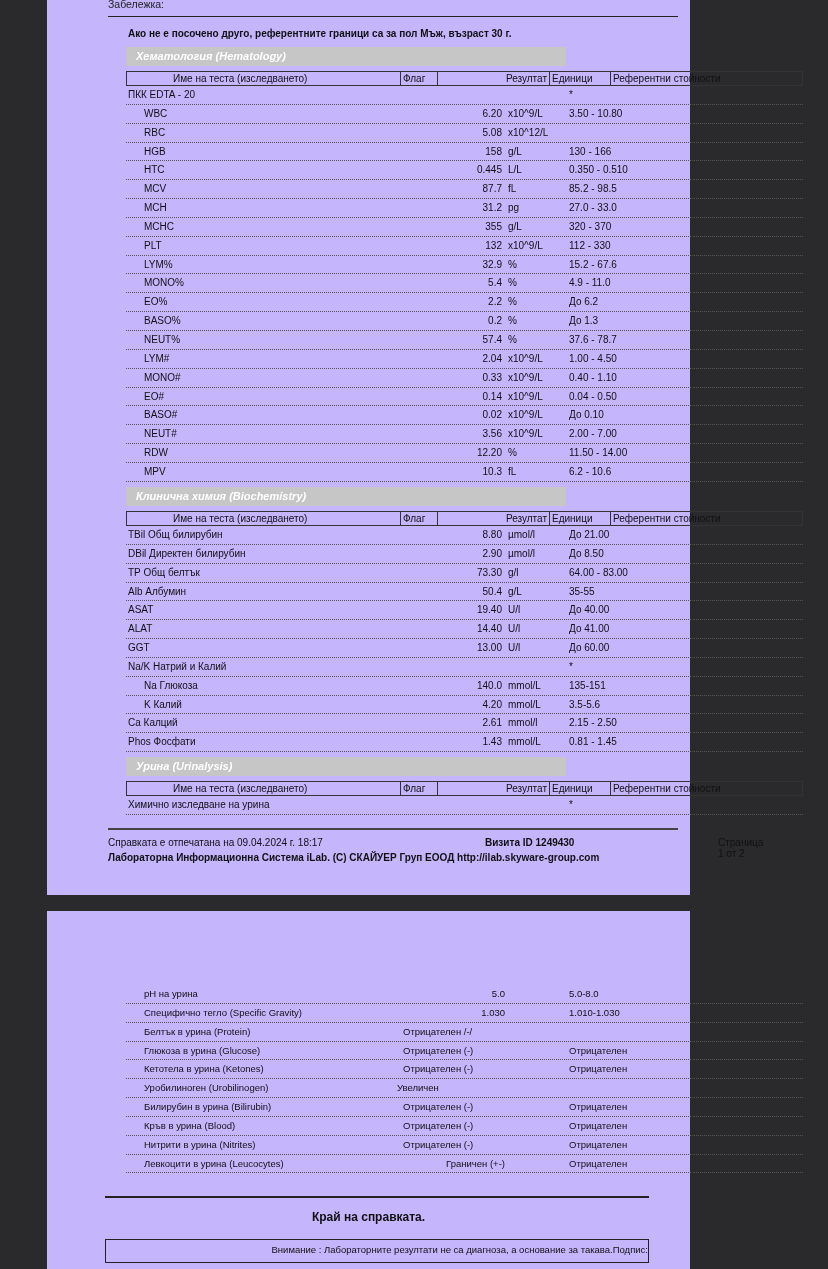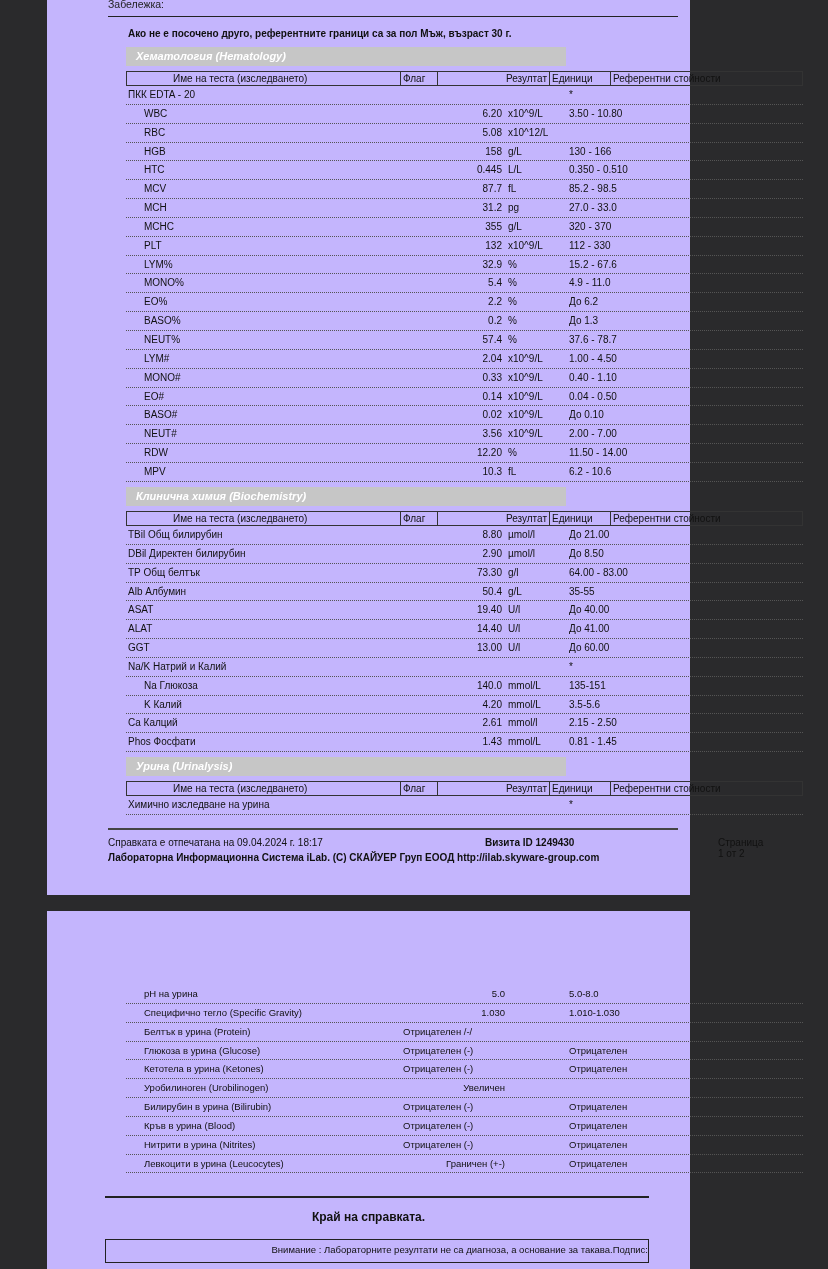--- a/index.html
+++ b/index.html
@@ -360,21 +360,21 @@
         <div class="u-res" style="text-align: left; padding-left: 6px;">Отрицателен (-)</div>
         <div class="u-ref">Отрицателен</div>
       </div>
       <div class="u-row">
         <div class="u-name">Кетотела в урина (Ketones)</div>
         <div class="u-res" style="text-align: left; padding-left: 6px;">Отрицателен (-)</div>
         <div class="u-ref">Отрицателен</div>
       </div>
       <div class="u-row">
         <div class="u-name">Уробилиноген (Urobilinogen)</div>
-        <div class="u-res" style="text-align: right;">Увеличен</div>
+        <div class="u-res" style="text-align: left;">Увеличен</div>
         <div class="u-ref"></div>
       </div>
       <div class="u-row">
         <div class="u-name">Билирубин в урина (Bilirubin)</div>
         <div class="u-res" style="text-align: left; padding-left: 6px;">Отрицателен (-)</div>
         <div class="u-ref">Отрицателен</div>
       </div>
       <div class="u-row">
         <div class="u-name">Кръв в урина (Blood)</div>
         <div class="u-res" style="text-align: left; padding-left: 6px;">Отрицателен (-)</div>

